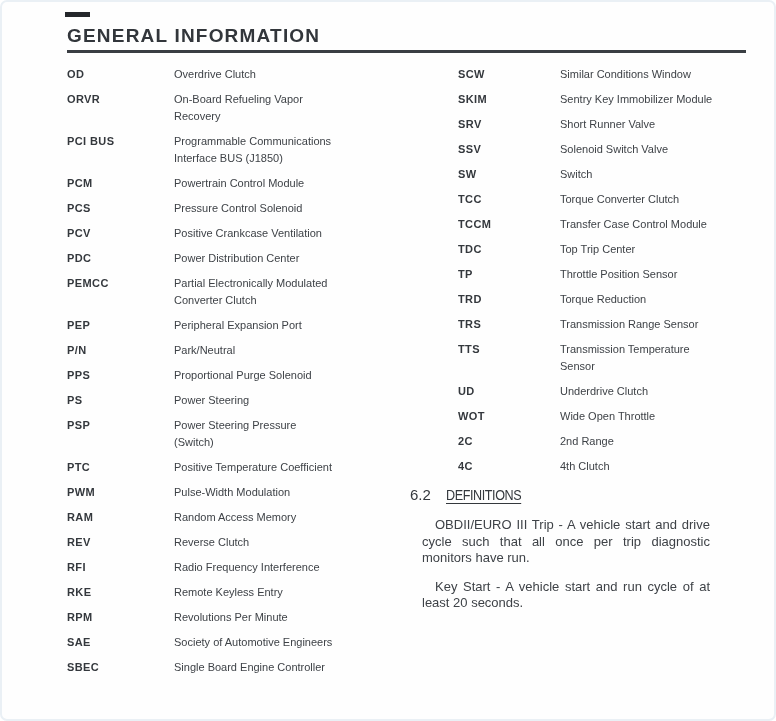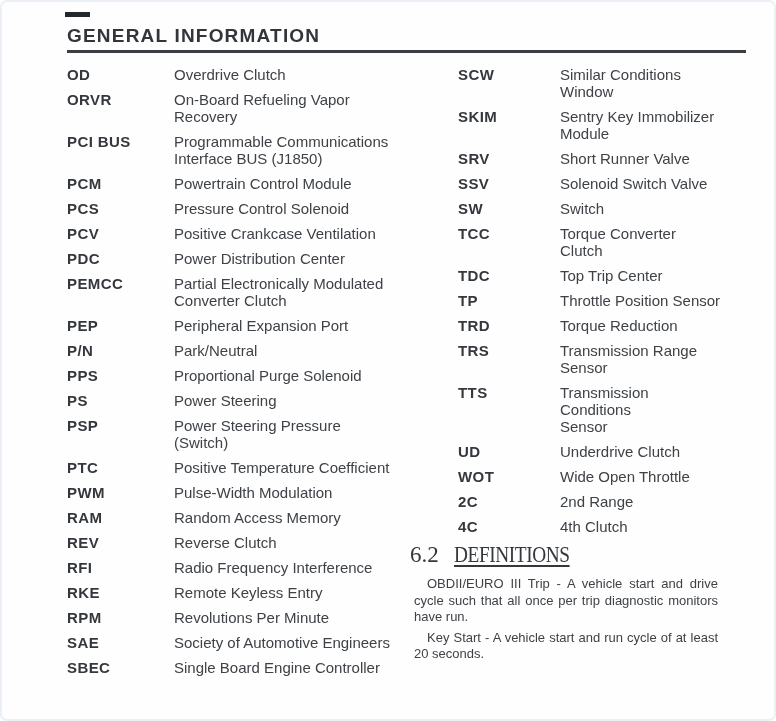--- a/index.html
+++ b/index.html
@@ -33,53 +33,52 @@
     line-height: 21px;
     border-bottom: 3px solid #3a3e43;
     padding-bottom: 4px;
   }
   .columns { display: flex; }
   .col-left  { width: 343px; flex: none; }
   .col-right { width: 312px; flex: none; }
   .entry {
     display: flex;
     margin-bottom: 8px;
-    font-size: 15px;
+    font-size: 11px;
     line-height: 17px;
     color: #3e4247;
   }
   .entry .abbr {
     flex: none;
     font-weight: bold;
     letter-spacing: 0.4px;
     color: #34383d;
   }
   .col-left  .abbr { width: 107px; }
   .col-right .abbr { width: 102px; margin-left: 48px; }
   .entry .def { flex: 1; }
   .defs-heading {
     margin-top: 9px;
-    font-size: 23px;
+    font-size: 15px;
     line-height: 21px;
     color: #34383d;
     white-space: nowrap;
-    font-family: Liberation Serif, serif;
   }
   .sec-num { margin-right: 15px; }
   .sec-title {
     display: inline-block;
     transform: scaleX(0.84);
     transform-origin: left center;
     letter-spacing: -0.5px;
     text-decoration: underline;
     text-underline-offset: 3px;
   }
   .paras { margin-top: 11px; }
   .para {
-    margin: 4px;
+    margin: 12px;
     text-align: justify;
     text-indent: 13px;
     font-size: 13px;
     line-height: 16.6px;
     color: #3e4247;
   }
 </style>
 </head>
 <body>
 
@@ -260,20 +259,26 @@
               <div>Switch</div>
             </span>
           </div>
           <div class="entry">
             <span class="abbr">TCC</span>
             <span class="def">
               <div>Torque Converter Clutch</div>
             </span>
           </div>
           <div class="entry">
+            <span class="abbr">TCCM</span>
+            <span class="def">
+              <div>Transfer Case Control Module</div>
+            </span>
+          </div>
+          <div class="entry">
             <span class="abbr">TDC</span>
             <span class="def">
               <div>Top Trip Center</div>
             </span>
           </div>
           <div class="entry">
             <span class="abbr">TP</span>
             <span class="def">
               <div>Throttle Position Sensor</div>
             </span>
@@ -286,21 +291,21 @@
           </div>
           <div class="entry">
             <span class="abbr">TRS</span>
             <span class="def">
               <div>Transmission Range Sensor</div>
             </span>
           </div>
           <div class="entry">
             <span class="abbr">TTS</span>
             <span class="def">
-              <div>Transmission Conditions</div>
+              <div>Transmission Temperature</div>
               <div>Sensor</div>
             </span>
           </div>
           <div class="entry">
             <span class="abbr">UD</span>
             <span class="def">
               <div>Underdrive Clutch</div>
             </span>
           </div>
           <div class="entry">

